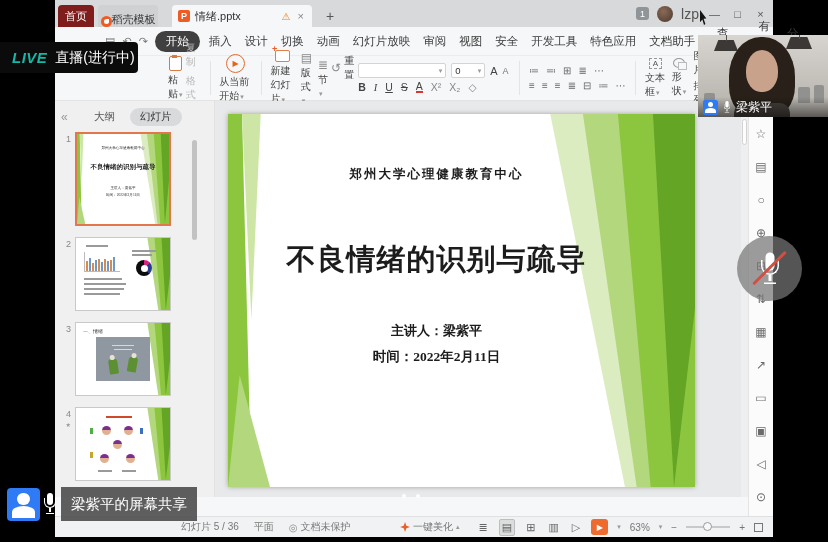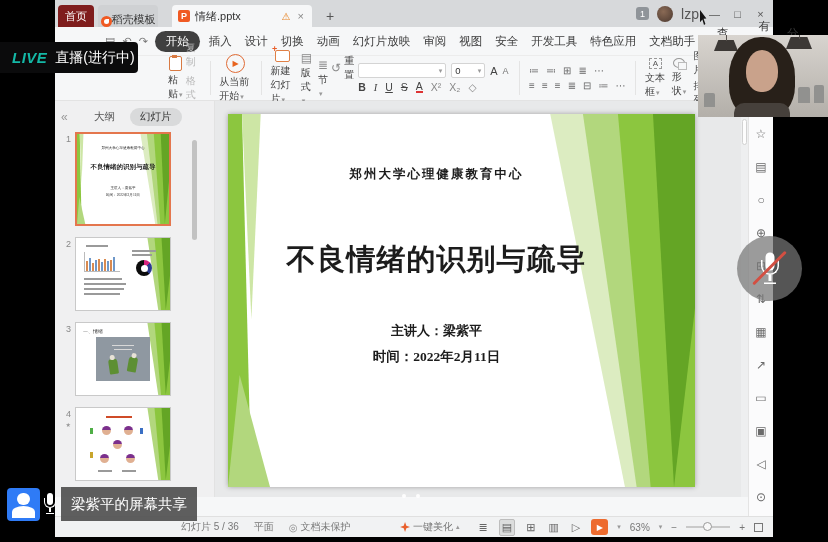--- a/index.html
+++ b/index.html
@@ -539,20 +539,35 @@
   <span class="lamp" style="left:16px;top:5px;width:24px;height:11px;"></span>
   <span class="lampstem" style="left:28px;top:-3px;"></span>
   <span class="lamp" style="left:88px;top:2px;width:26px;height:12px;"></span>
   <span class="lampstem" style="left:101px;top:-5px;"></span>
   <span class="chair" style="left:100px;top:52px;width:12px;height:16px;"></span>
   <span class="chair" style="left:116px;top:50px;width:10px;height:18px;"></span>
   <span class="chair" style="left:6px;top:58px;width:11px;height:14px;"></span>
   <div class="hair"></div>
   <div class="faceb"></div>
   <div class="shoulder"></div>
+  <div class="vname">
+    <span class="vbadge">
+        <span class="person">
+          <i class="p-head"></i>
+          <i class="p-body"></i>
+        </span>
+      </span>
+    <span class="mic" style="transform:scale(.55);margin:-4px;">
+        <i class="m-cap"></i>
+        <i class="m-arc"></i>
+        <i class="m-stem"></i>
+        <i class="m-base"></i>
+      </span>
+    <span class="vtext">梁紫平</span>
+  </div>
 </div>
 
 <div class="mute">
   <span class="mic">
       <i class="m-cap"></i>
       <i class="m-arc"></i>
       <i class="m-stem"></i>
       <i class="m-base"></i>
     </span>
   <span class="slash"></span>

